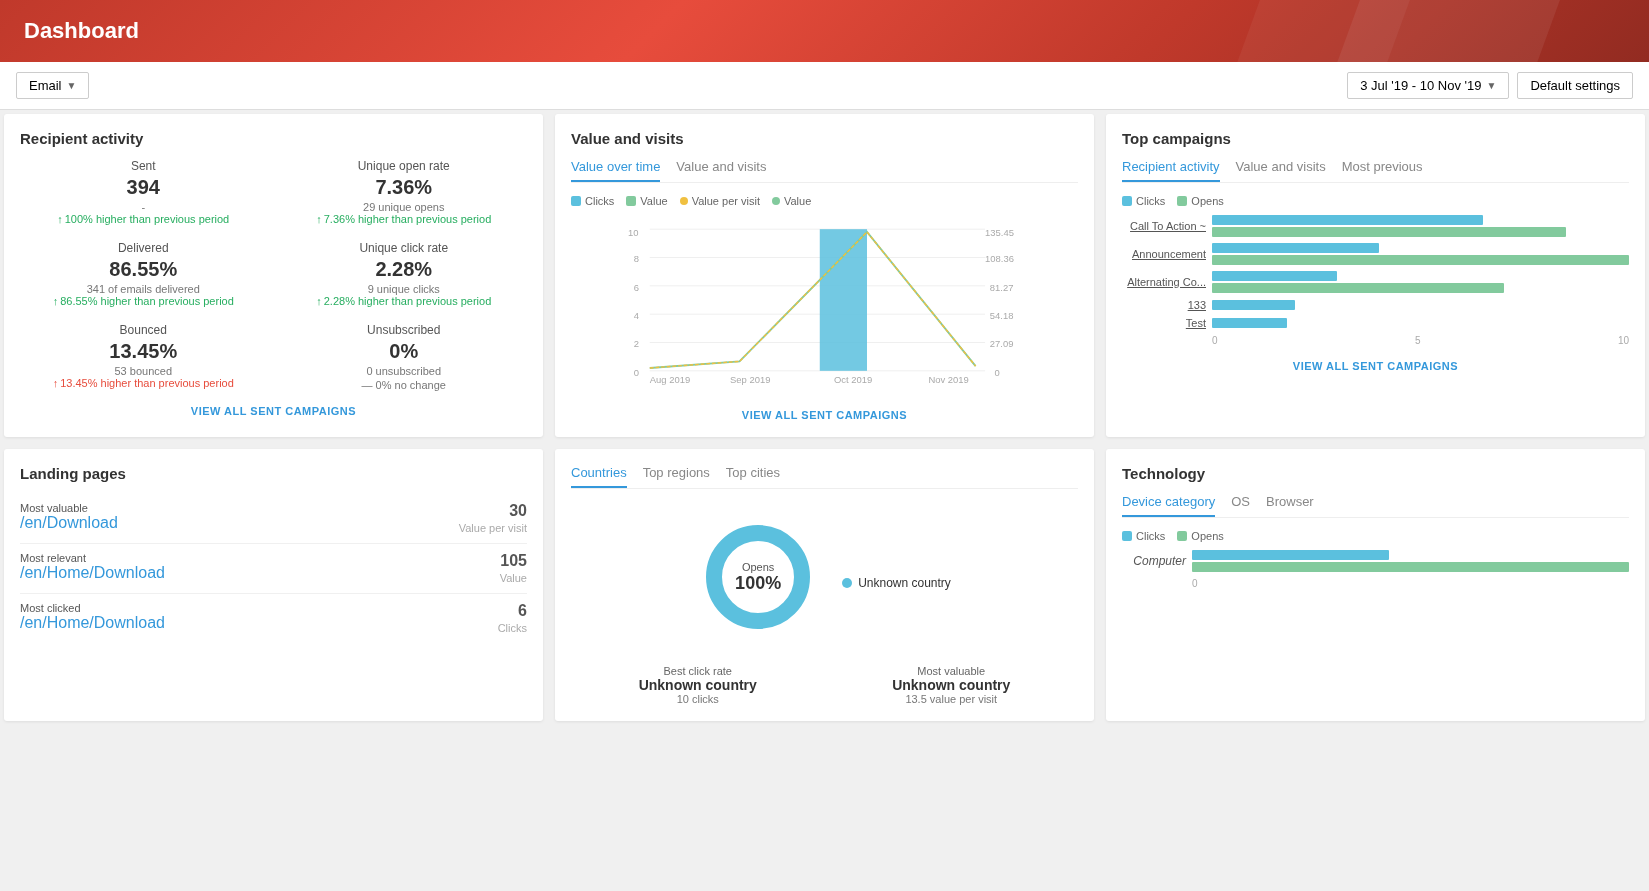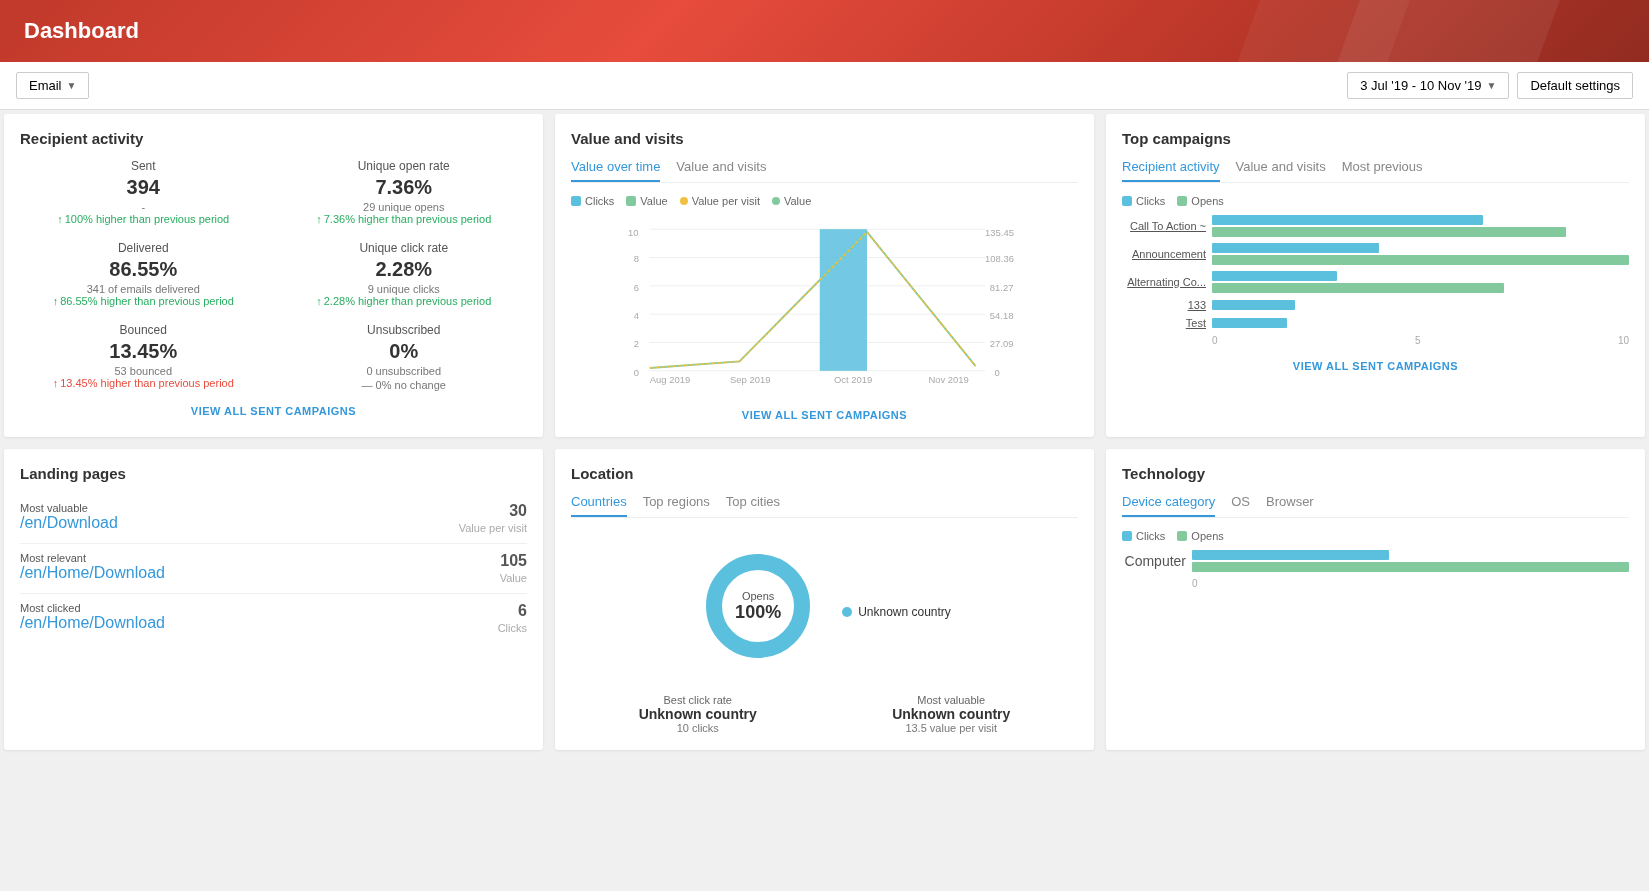--- a/index.html
+++ b/index.html
@@ -142,21 +142,21 @@
     .donut-row { display: flex; align-items: center; gap: 6px; margin-bottom: 4px; font-size: 12px; }
     .donut-dot { width: 10px; height: 10px; border-radius: 50%; background: #5bc0de; }
     .location-bottom { display: flex; justify-content: space-around; width: 100%; margin-top: 12px; text-align: center; }
     .loc-stat label { display: block; font-size: 11px; color: #666; }
     .loc-stat .big { font-size: 14px; font-weight: bold; color: #333; }
     .loc-stat .small { font-size: 11px; color: #777; }
 
     
     .tech-bar-container { margin-top: 8px; }
     .tech-bar-row { display: flex; align-items: center; margin-bottom: 6px; }
-    .tech-bar-label { width: 70px; text-align: right; font-size: 14px; color: #555; padding-right: 6px; flex-shrink: 0; }
+    .tech-bar-label { width: 70px; text-align: right; font-size: 12px; color: #555; padding-right: 6px; flex-shrink: 0; font-style: italic; }
     .tech-bar-track { flex: 1; display: flex; flex-direction: column; gap: 2px; }
 
     
     .lp-row { display: flex; justify-content: space-between; align-items: flex-start; padding: 8px 0; border-bottom: 1px solid #f0f0f0; }
     .lp-row:last-child { border-bottom: none; }
     .lp-left .lp-type { font-size: 11px; color: #555; }
     .lp-left .lp-link { color: #3498db; font-size: 16px; cursor: pointer; }
     .lp-right { text-align: right; }
     .lp-right .lp-num { font-size: 16px; font-weight: bold; color: #555; display: block; }
     .lp-right .lp-unit { font-size: 11px; color: #aaa; }
@@ -415,21 +415,20 @@
         <div class="lp-link">/en/Home/Download</div>
       </div>
       <div class="lp-right">
         <span class="lp-num">6</span>
         <span class="lp-unit">Clicks</span>
       </div>
     </div>
   </div>
 
   <div class="card">
-    <div class="card-title">Location</div>
     <div class="tabs">
       <div class="tab active">Countries</div>
       <div class="tab">Top regions</div>
       <div class="tab">Top cities</div>
     </div>
     <div class="location-content">
       <div style="display:flex;align-items:center;gap:24px;margin-top:8px;">
         <div class="donut-container">
           <svg viewBox="0 0 120 120" width="120" height="120">
             <circle cx="60" cy="60" r="44" fill="none" stroke="#5bc0de" stroke-width="16"></circle>

